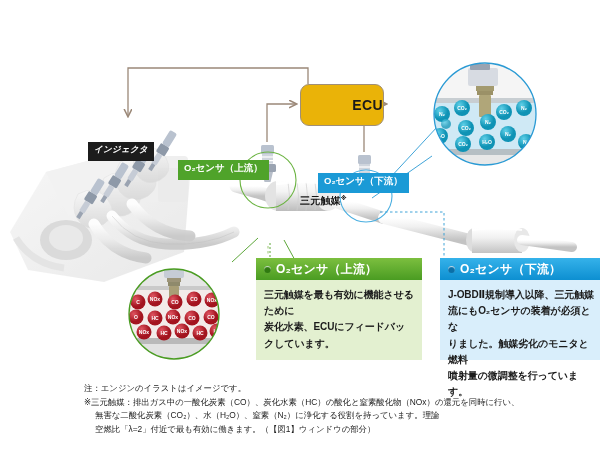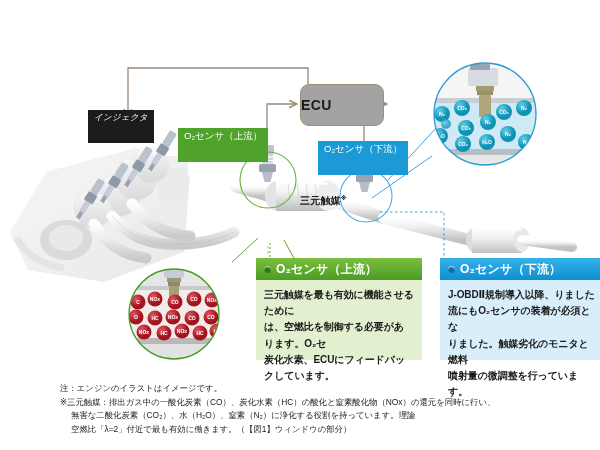--- a/index.html
+++ b/index.html
@@ -12,29 +12,29 @@
   }
   #stage{position:absolute;left:0;top:0;width:600px;height:450px;}
 
   
   .engine-wrap{position:absolute;left:8px;top:120px;width:270px;height:165px;}
   .engine-svg{position:absolute;left:0;top:0;}
 
   
   .ecu{
     position:absolute;left:300px;top:84px;width:82px;height:40px;
-    background:#a3a3a3;border:1.6px solid #a08f77;border-radius:9px;
-    display:flex;align-items:center;justify-content:flex-start;
+    background:#eab308;border:1.6px solid #a08f77;border-radius:9px;
+    display:flex;align-items:center;justify-content:flex-end;
     font-size:14px;font-weight:bold;color:#1a1a1a;letter-spacing:.4px;
   }
 
   
   .lbl{
-    position:absolute;font-size:9px;font-weight:normal;color:#fff;
-    padding:3px 6px 21px 6px;white-space:nowrap;line-height:1.1;
+    position:absolute;font-size:9px;font-weight:bold;color:#fff;
+    padding:3px 6px 7px 6px;white-space:nowrap;line-height:1.1;margin-top:32px;
   }
   .lbl-injector{left:88px;top:110px;background:#1c1c1c;font-style:italic;font-size:8.5px;letter-spacing:.3px;}
   .lbl-up{left:178px;top:128px;background:#4fa32a;font-size:9.5px;}
   .lbl-down{left:318px;top:141px;background:#1b9ad6;font-size:9.5px;}
   .lbl-cat{
     position:absolute;left:300px;top:194px;font-size:10px;font-weight:bold;
     color:#141414;white-space:nowrap;letter-spacing:.2px;
   }
   .lbl-cat sup{font-size:6px;vertical-align:super;}
 
@@ -52,21 +52,21 @@
        box-shadow:inset 0 1px 1px rgba(255,255,255,.8);flex:0 0 auto;}
   .dot-b{background:#0a6fa8;}
   .box-bd{
     padding:7px 8px 0 8px;font-size:10px;line-height:1.62;color:#1b1b1b;
     letter-spacing:-.1px;font-weight:bold;
   }
 
   
   .notes{position:absolute;left:60px;top:382px;width:530px;
     font-size:8.4px;line-height:1.62;color:#1c1c1c;}
-  .notes .ln{white-space:nowrap;}
+  .notes .ln{white-space:nowrap;margin-left:24px;}
   .notes .ind{padding-left:11px;}
 </style>
 </head>
 <body>
 
 <div id="stage">
 
   <div class="engine-wrap">
     <svg class="engine-svg" width="270" height="165" viewBox="0 0 270 165">
       <defs>
@@ -418,32 +418,31 @@
     <span>三元触媒</span><sup>※</sup>
   </div>
 
   <div class="box box-green">
     <div class="box-hd hd-green">
       <span class="dot"></span>
       <span>O₂センサ（上流）</span>
     </div>
     <div class="box-bd">
       <div>三元触媒を最も有効に機能させるために</div>
-      <div>は、空燃比を制御する必要があります。O₂セ</div>
       <div>炭化水素、ECUにフィードバックしています。</div>
     </div>
   </div>
 
   <div class="box box-blue">
     <div class="box-hd hd-blue">
       <span class="dot dot-b"></span>
       <span>O₂センサ（下流）</span>
     </div>
     <div class="box-bd">
-      <div>J-OBDⅡ規制導入以降、りました</div>
+      <div>J-OBDⅡ規制導入以降、三元触媒</div>
       <div>流にもO₂センサの装着が必須とな</div>
       <div>りました。触媒劣化のモニタと燃料</div>
       <div>噴射量の微調整を行っています。</div>
     </div>
   </div>
 
   <div class="notes">
     <div class="ln">注：エンジンのイラストはイメージです。</div>
     <div class="ln">※三元触媒：排出ガス中の一酸化炭素（CO）、炭化水素（HC）の酸化と窒素酸化物（NOx）の還元を同時に行い、</div>
     <div class="ln ind">無害な二酸化炭素（CO₂）、水（H₂O）、窒素（N₂）に浄化する役割を持っています。理論</div>

